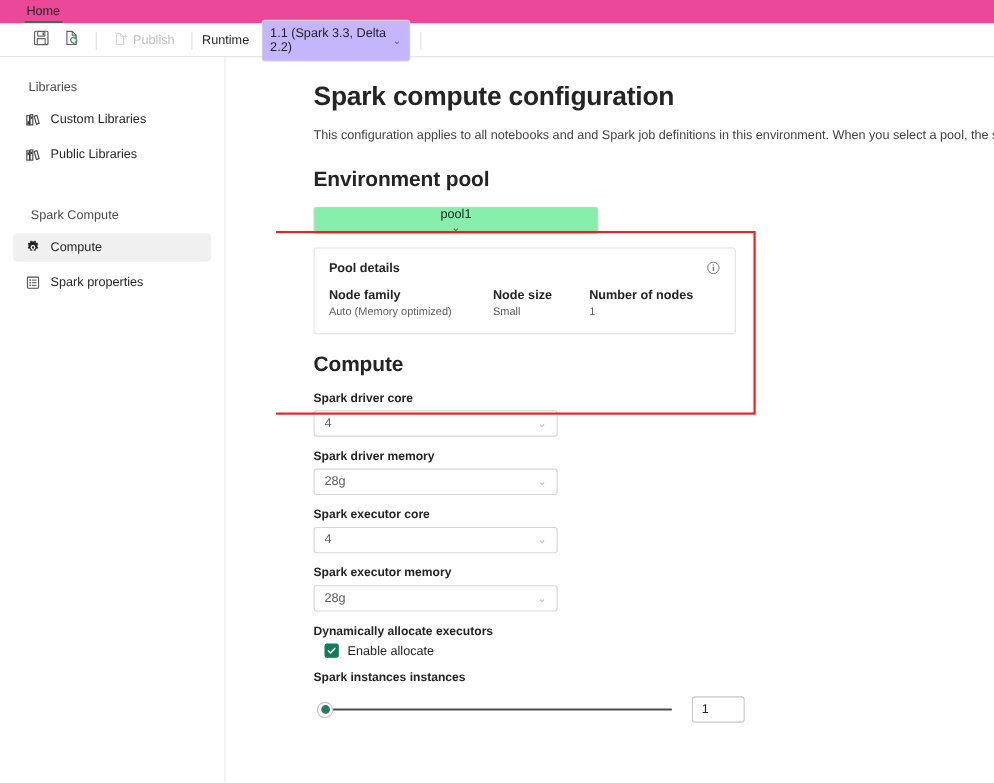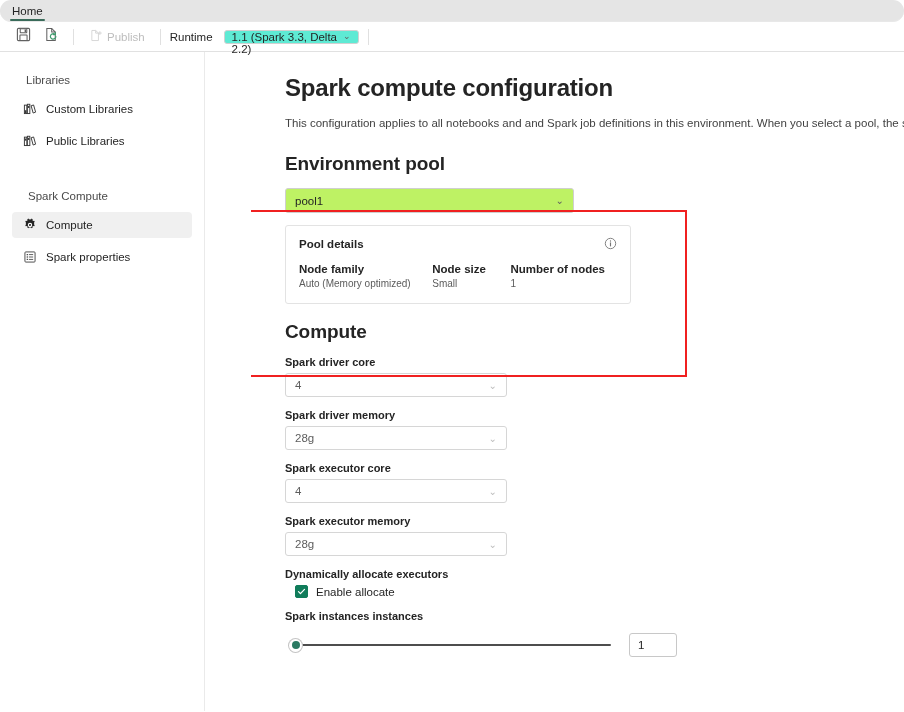--- a/index.html
+++ b/index.html
@@ -8,26 +8,25 @@
     width: 904px; height: 712px;
     background: #ffffff;
     font-family: "Liberation Sans", sans-serif;
     color: #242424;
     overflow: hidden;
   }
 
   
   .tabstrip {
     height: 22px;
-    background: #e5e5e5;
+    background: #ec4899;
     border-bottom: 1px solid #e8e8e8;
     display: flex;
     align-items: flex-end;
-    padding-left: 4px;
-    border-radius: 11px;
+    padding-left: 16px;
   }
   .tab {
     position: relative;
     font-size: 11.5px;
     color: #242424;
     padding: 0 8px 4px 8px;
     line-height: 12px;
     cursor: default;
   }
   .tab.active::after {
@@ -39,21 +38,21 @@
     border-radius: 1px;
   }
 
   
   .commandbar {
     height: 30px;
     background: #ffffff;
     border-bottom: 1px solid #e1e1e1;
     display: flex;
     align-items: center;
-    padding-left: 10px;
+    padding-left: 24px;
     gap: 2px;
   }
   .cmd-icon-btn {
     width: 26px; height: 24px;
     display: flex; align-items: center; justify-content: center;
     border-radius: 3px;
     cursor: pointer;
   }
   .vsep {
     width: 1px; height: 16px;
@@ -68,25 +67,25 @@
     border-radius: 3px;
     cursor: default;
   }
   .runtime-label {
     font-size: 11.5px;
     color: #242424;
     margin-right: 9px;
     white-space: nowrap;
   }
   .runtime-select {
-    display: flex; justify-content: space-between;
-    width: 135px; height: 14px;
+    display: flex; align-items: center; justify-content: space-between;
+    width: 135px; height: 38px;
     border: 1px solid #d1d1d1;
     border-radius: 3px;
-    background: #5eead4;
+    background: #c4b5fd;
     padding: 0 7px;
     font-size: 11.5px;
     color: #242424;
     cursor: pointer;
   }
   .runtime-select .chev { color: #616161; font-size: 9px; margin-left: 4px; }
 
   
   .body {
     display: flex;
@@ -166,37 +165,38 @@
     font-size: 19px;
     font-weight: 600;
     color: #242424;
     margin: 0 0 13px 4px;
     letter-spacing: -0.1px;
   }
   .section-title.compute { margin-top: 17px; }
 
   
   .pool-select {
-    width: 289px; height: 25px;
+    width: 259px; height: 25px;
     border: 1px solid #cfcfcf;
     border-radius: 3px;
-    background: #bef264;
+    background: #86efac;
     display: flex; align-items: center; justify-content: space-between;
     padding: 0 9px;
     font-size: 11.5px;
     color: #242424;
     margin-left: 4px;
     cursor: pointer;
+    flex-direction: column;
   }
   .pool-select .chev { color: #616161; font-size: 10px; }
 
   
   .pool-card {
     margin: 12px 0 0 4px;
-    width: 346px;
+    width: 384px;
     border: 1px solid #e3e3e3;
     border-radius: 3px;
     background: #ffffff;
     padding: 11px 13px 14px 13px;
   }
   .pool-card-head {
     display: flex; align-items: center; justify-content: space-between;
     margin-bottom: 13px;
   }
   .pool-card-title {

